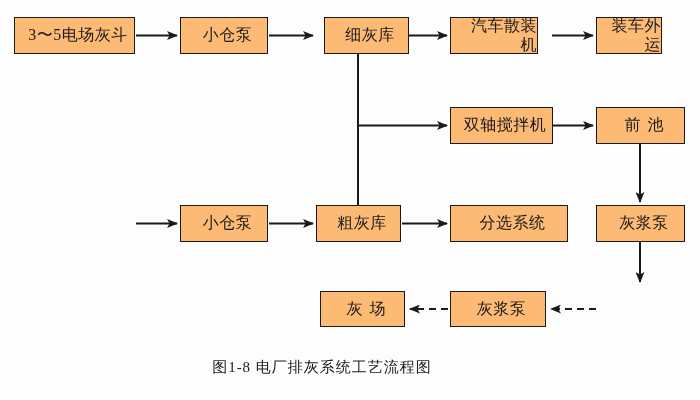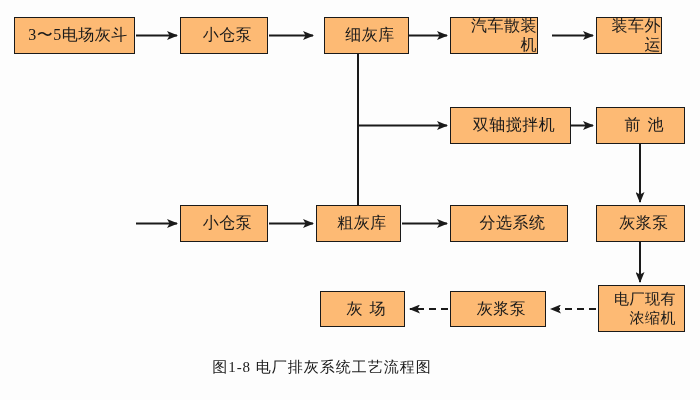--- a/index.html
+++ b/index.html
@@ -99,35 +99,33 @@
   <div class="node" style="left:14px;  top:17px;  width:121px; height:37px;">3〜5电场灰斗</div>
 
   <div class="node" style="left:180px; top:17px;  width:88px;  height:37px;">小仓泵</div>
 
   <div class="node" style="left:324px; top:17px;  width:85px;  height:37px;">细灰库</div>
 
   <div class="node" style="left:450px; top:17px;  width:88px; height:37px;">汽车散装机</div>
 
   <div class="node" style="left:596px; top:17px;  width:66px;  height:37px;">装车外运</div>
 
-  <div class="node" style="left:450px; top:107px; width:121px; height:37px;">双轴搅拌机</div>
+  <div class="node" style="left:450px; top:107px; width:103px; height:37px;">双轴搅拌机</div>
 
   <div class="node wide-space" style="left:596px; top:107px; width:89px;  height:37px;">前池</div>
 
 
   <div class="node" style="left:180px; top:205px; width:88px;  height:37px;">小仓泵</div>
 
   <div class="node" style="left:316px; top:205px; width:85px;  height:37px;">粗灰库</div>
 
   <div class="node" style="left:450px; top:205px; width:118px; height:37px;">分选系统</div>
 
   <div class="node" style="left:596px; top:205px; width:89px;  height:37px;">灰浆泵</div>
 
   <div class="node wide-space" style="left:320px; top:291px; width:85px;  height:36px;">灰场</div>
 
   <div class="node" style="left:450px; top:291px; width:96px;  height:36px;">灰浆泵</div>
 
-  <div class="node two-line" style="left:598px; top:285px; width:87px;  height:47px;">电厂现有
-浓缩机</div>
 
   <div class="caption">图1-8    电厂排灰系统工艺流程图</div>
 
 </div>
 
 </body></html>

